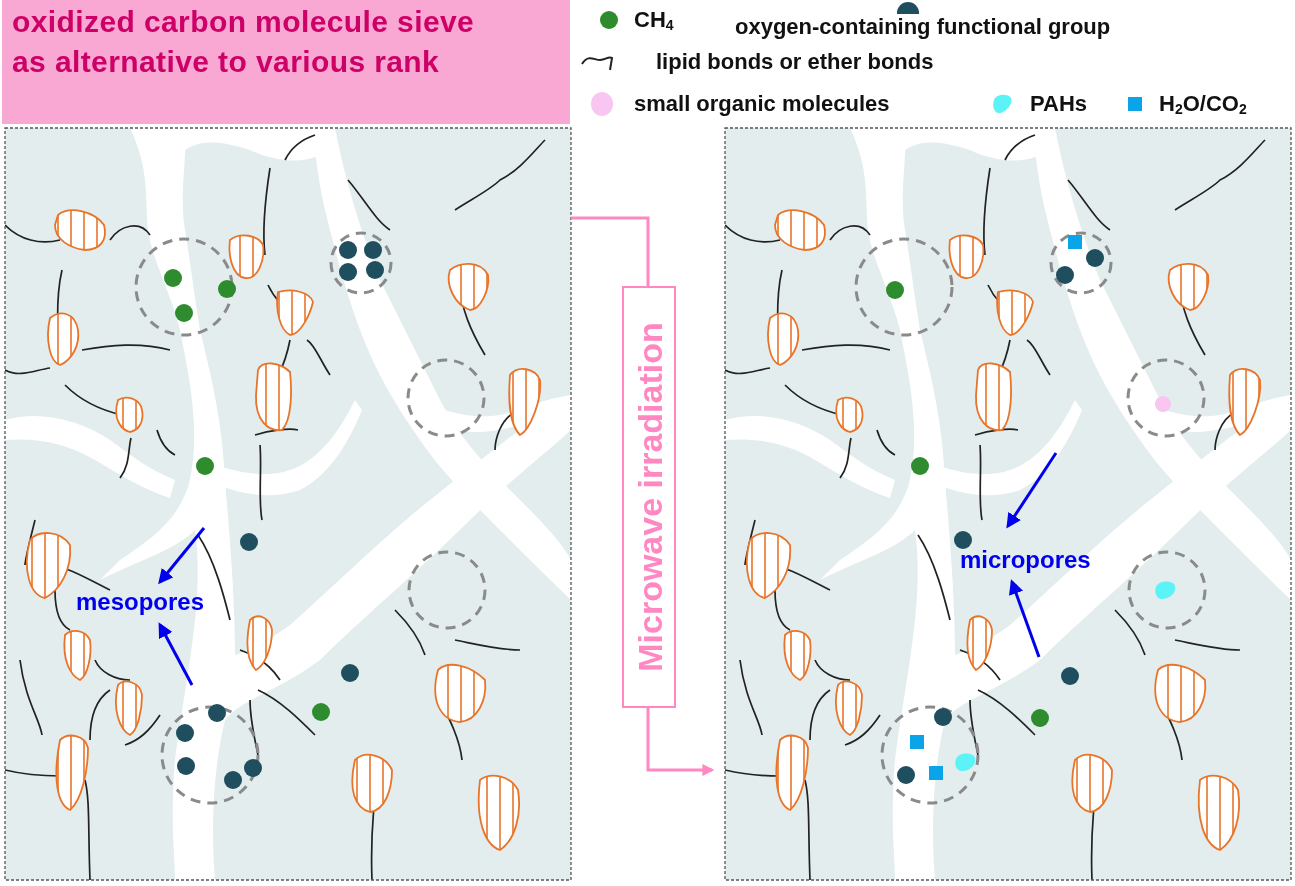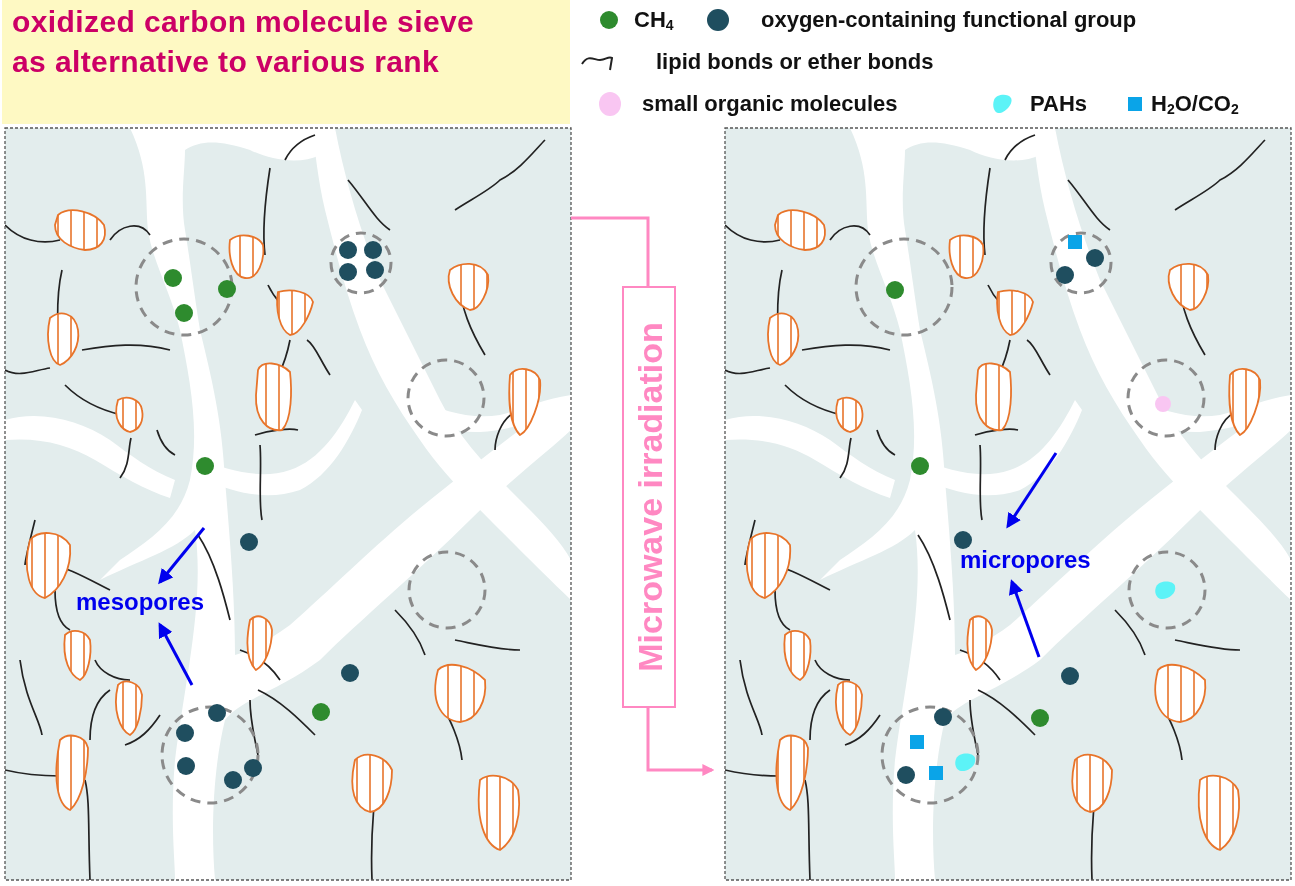--- a/index.html
+++ b/index.html
@@ -1,20 +1,20 @@
 <!DOCTYPE html>
 <html><head>
 <meta charset="utf-8">
 <style>
   html, body { margin: 0; padding: 0; background: #ffffff; }
   body { width: 1295px; height: 886px; position: relative; overflow: hidden; font-family: "Liberation Sans", sans-serif; }
   #stage { position: absolute; left: 0; top: 0; width: 1295px; height: 886px; }
   .title-box {
     position: absolute; left: 2px; top: 0; width: 568px; height: 124px;
-    background: #fef9c3; box-sizing: border-box; padding: 2px 0 4px 10px;
+    background: #f9a8d4; box-sizing: border-box; padding: 2px 0 4px 10px;
   }
   .title-line { color: #cc0066; font-weight: bold; font-size: 30px; line-height: 40px; letter-spacing: 0.4px; white-space: nowrap; }
   .legend { position: absolute; left: 590px; top: 0; width: 705px; height: 124px; }
   .legend-row { position: absolute; left: 0; height: 40px; display: flex; align-items: center; white-space: nowrap; }
   .legend-label { font-size: 22px; font-weight: bold; color: #111; font-family: "Liberation Sans", sans-serif; }
   .legend-swatch { display: inline-block; }
   sub { font-size: 14px; vertical-align: -3px; }
   svg text { font-family: "Liberation Sans", sans-serif; font-weight: bold; }
 </style>
 </head>
@@ -27,49 +27,49 @@
     <div class="title-line">as alternative to various rank</div>
   </div>
 
   <div class="legend">
     <div class="legend-row" style="top:0; left:8px;">
       <svg class="legend-swatch" width="22" height="22">
           <circle cx="11" cy="11" r="9" fill="#2e8b2e"></circle>
         </svg>
       <span class="legend-label" style="margin-left:14px;"><span>CH</span><sub>4</sub></span>
     </div>
-    <div class="legend-row" style="top:0; left:115px;">
+    <div class="legend-row" style="top:0; left:115px;flex-direction:column;">
       <svg class="legend-swatch" width="26" height="26">
           <circle cx="13" cy="13" r="11" fill="#1f4e5f"></circle>
         </svg>
       <span class="legend-label" style="margin-left:30px;">oxygen-containing functional group</span>
     </div>
     <div class="legend-row" style="top:42px; left:-10px;gap:28px;">
       <svg class="legend-swatch" width="36" height="24">
           <path d="M2 14 C8 4, 14 10, 20 10 S 28 6, 32 8 L 30 20" stroke="#222" stroke-width="2" fill="none"></path>
         </svg>
       <span class="legend-label" style="margin-left:12px;">lipid bonds or ether bonds</span>
     </div>
-    <div class="legend-row" style="top:84px; left:8px;">
+    <div class="legend-row" style="top:84px; left:0;">
       <svg class="legend-swatch" width="24" height="26">
           <ellipse cx="12" cy="13" rx="11" ry="12" fill="#f9c6f2"></ellipse>
         </svg>
       <span class="legend-label" style="margin-left:20px;">small organic molecules</span>
     </div>
     <div class="legend-row" style="top:84px; left:400px;">
       <svg class="legend-swatch" width="24" height="24">
           <path d="M4 8 C 6 2, 18 1, 21 6 C 24 12, 14 22, 8 21 C 4 20, 2 14, 4 8 Z" fill="#5cf3f7"></path>
         </svg>
       <span class="legend-label" style="margin-left:16px;">PAHs</span>
     </div>
     <div class="legend-row" style="top:84px; left:537px;">
       <svg class="legend-swatch" width="16" height="16">
           <rect x="1" y="1" width="14" height="14" fill="#0aa4e8"></rect>
         </svg>
-      <span class="legend-label" style="margin-left:8px;text-align:right;"><span>H</span><sub>2</sub><span>O/CO</span><sub>2</sub></span>
+      <span class="legend-label" style="margin-left:16px;text-align:right;"><span>H</span><sub>2</sub><span>O/CO</span><sub>2</sub></span>
     </div>
   </div>
 
   <svg id="diagram" width="1295" height="886" style="position:absolute; left:0; top:0;">
     <defs>
       <pattern id="stripes" patternUnits="userSpaceOnUse" width="13" height="10">
         <rect width="13" height="10" fill="#ffffff"></rect>
         <line x1="6" y1="0" x2="6" y2="10" stroke="#e8742a" stroke-width="1.6"></line>
       </pattern>
       <marker id="arrowBlue" viewBox="0 0 10 10" refX="8" refY="5" markerWidth="5" markerHeight="5" orient="auto-start-reverse">

